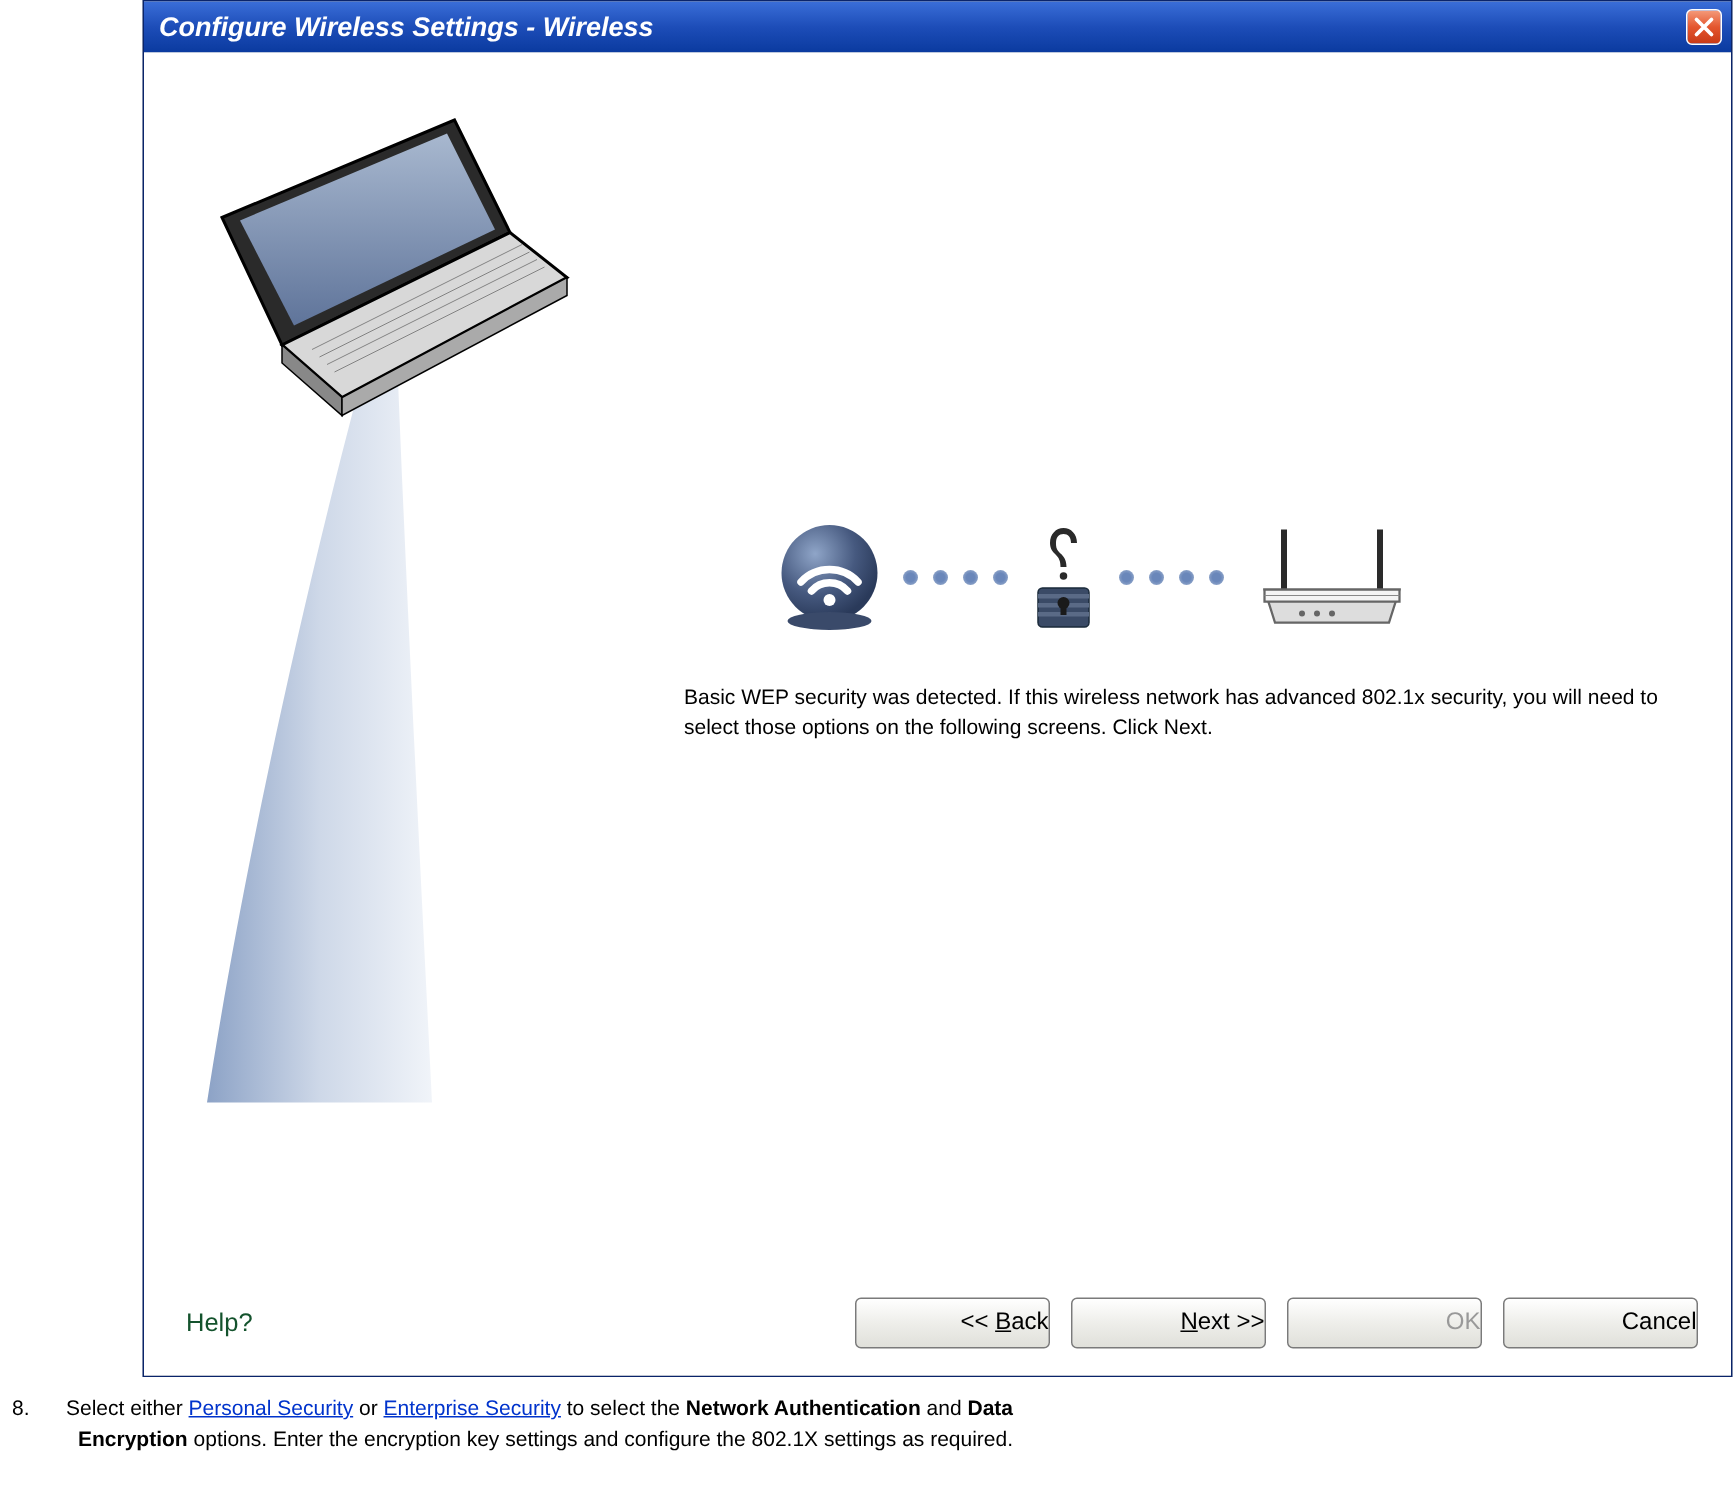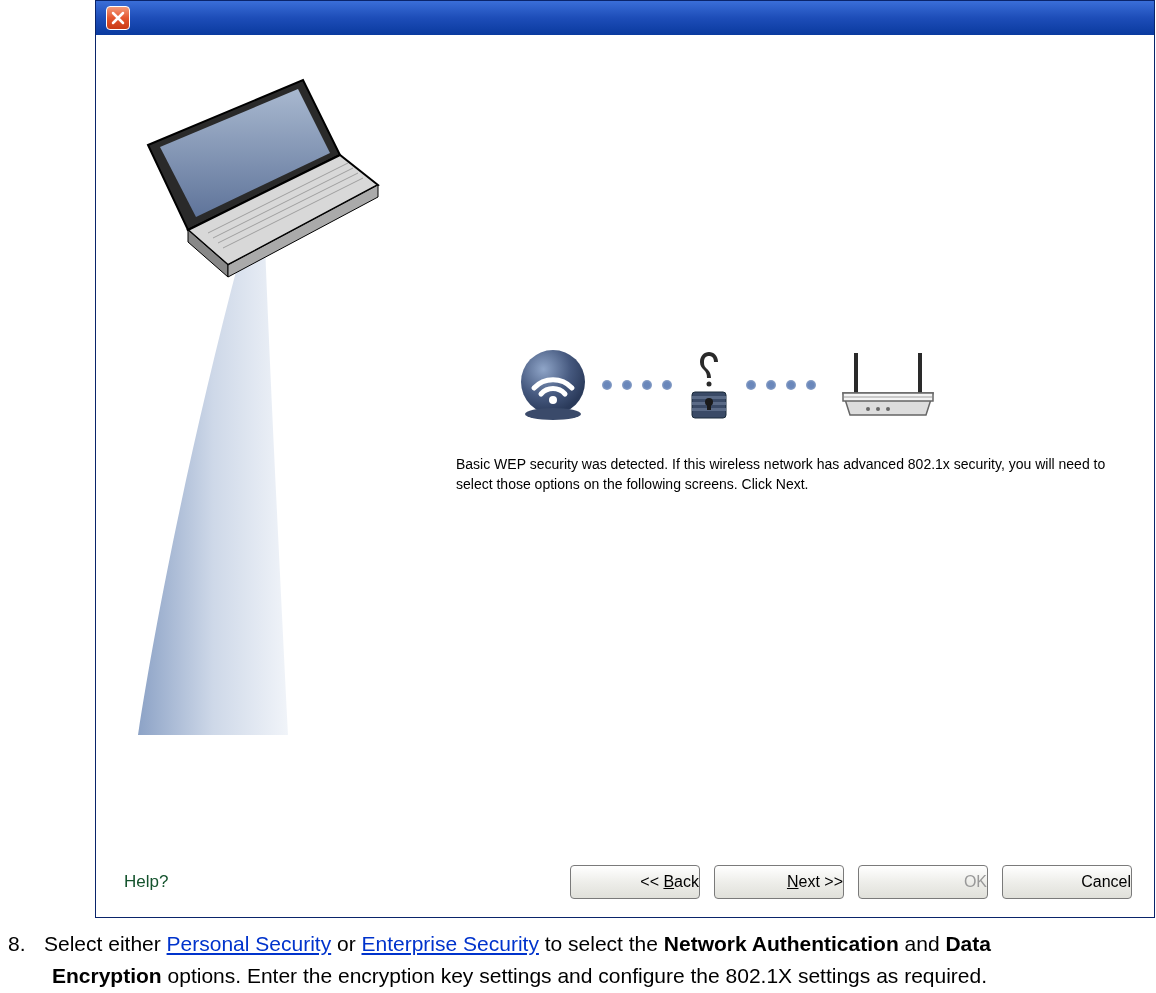--- a/index.html
+++ b/index.html
@@ -162,21 +162,21 @@
     }
     .underline-first {
       text-decoration: underline;
     }
     .instruction {
       position: absolute;
       left: 0;
       top: 928px;
       width: 1156px;
       font-family: Verdana, sans-serif;
-      font-size: 21px;
+      font-size: 14px;
       color: #000;
       line-height: 1.5;
       padding-left: 8px;
     }
     .instruction a {
       color: #0033cc;
       text-decoration: underline;
     }
     .instruction .num {
       display: inline-block;
@@ -190,20 +190,21 @@
     }
     .instruction strong {
       font-weight: bold;
     }
   </style>
 </head>
 <body>
 
 <div class="dialog">
   <div class="titlebar">
+    <span class="titlebar-text">Configure Wireless Settings  -  Wireless</span>
     <div class="close-btn">
       <svg width="14" height="14" viewBox="0 0 14 14">
         <path d="M2 2 L12 12 M12 2 L2 12" stroke="#fff" stroke-width="2.5" stroke-linecap="round"></path>
       </svg>
     </div>
   </div>
   <div class="dialog-body">
 
     <svg class="sidebar-graphic" viewBox="0 0 310 690">
       <path d="M150 135 C 90 350, 50 550, 30 680 L 180 680 C 170 480, 160 280, 155 135 Z" fill="url(#beam)" opacity="0.85"></path>

